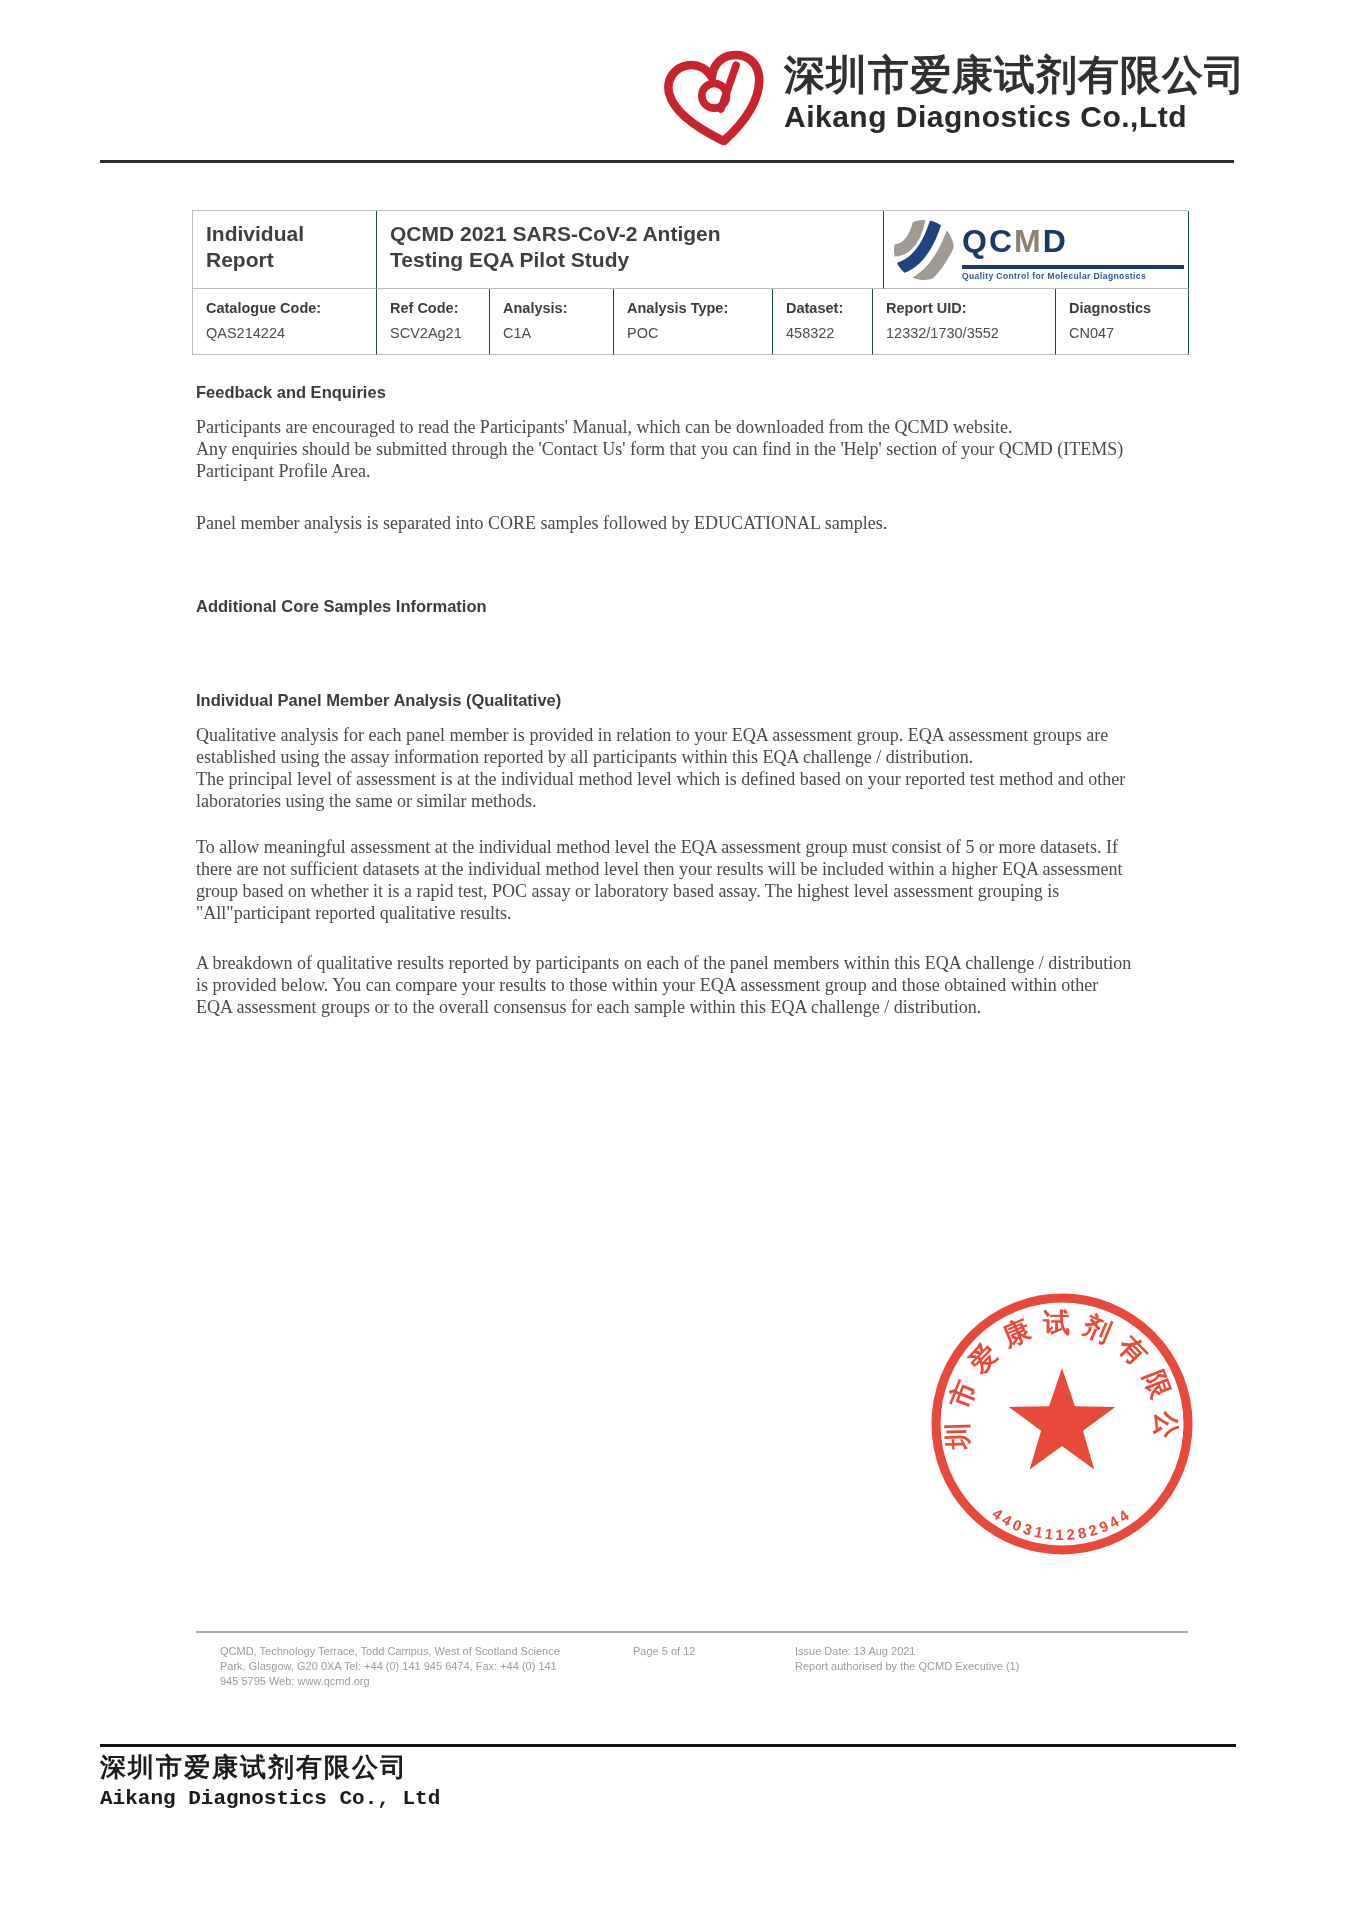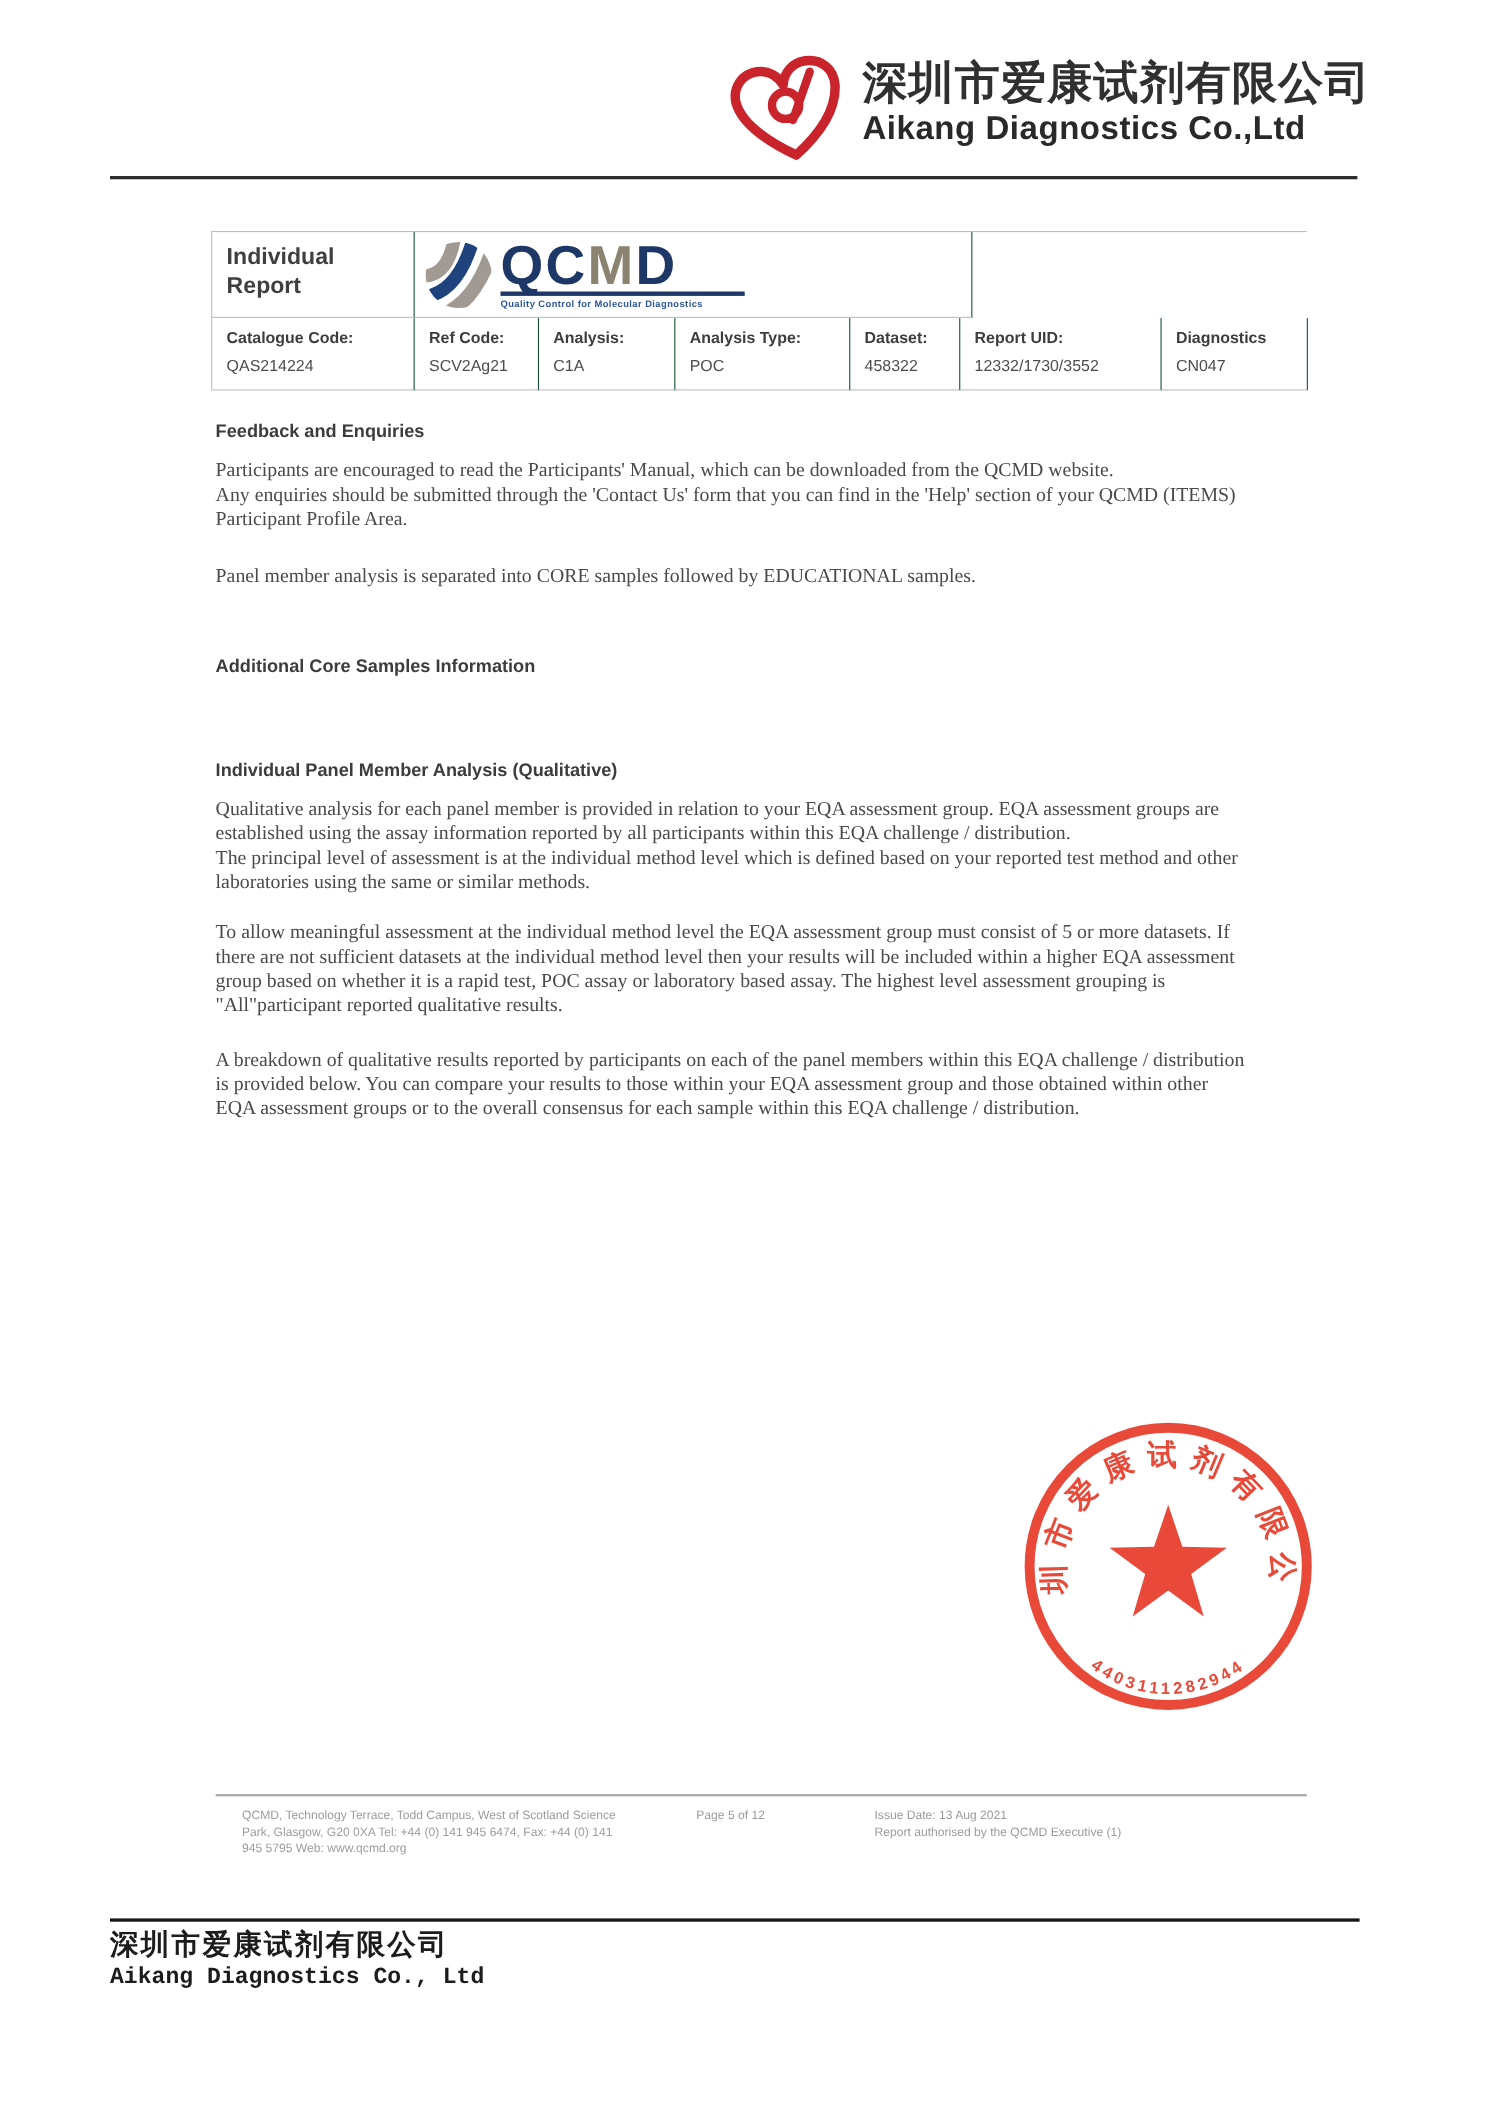--- a/index.html
+++ b/index.html
@@ -23,21 +23,21 @@
   .meta-row2 { grid-template-columns:184px 113px 124px 159px 100px 183px 133px; height:66px; }
   .meta-cell { border-right:1px solid #14532d; border-bottom:1px solid #bdbdbd; padding:10px 13px; overflow:hidden; }
   .rh-title { font-size:21px; font-weight:bold; color:#3f3f3f; line-height:26px; white-space:pre-line; }
   .meta-label { font-size:14.5px; font-weight:bold; color:#3d3d3d; line-height:18px; margin-bottom:7px; white-space:nowrap; }
   .meta-value { font-size:14.5px; color:#4c4c4c; line-height:18px; white-space:nowrap; }
 
   
   .qcmd-cell { display:flex; align-items:center; padding:6px 8px; }
   .qcmd-globe { width:64px; height:64px; flex:0 0 auto; }
   .qcmd-right { margin-left:6px; }
-  .qcmd-word { font-size:50px; font-weight:bold; letter-spacing:2px; line-height:46px; font-family:"Liberation Sans", sans-serif; }
+  .qcmd-word { font-size:32px; font-weight:bold; letter-spacing:2px; line-height:46px; font-family:"Liberation Sans", sans-serif; }
   .qcmd-rule { height:4px; background:#1d3767; margin:1px 0 2px 0; width:222px; }
   .qcmd-tagline { font-size:8.5px; font-weight:bold; color:#2d5796; letter-spacing:0.4px; white-space:nowrap; }
 
   
   .content { position:absolute; top:382px; left:196px; width:1004px; }
   .sec-h { font-size:16.5px; font-weight:bold; color:#3c3c3c; line-height:20px; }
   .para { font-size:18px; color:#4a4a4a; line-height:22px; white-space:pre-line;font-family:Liberation Serif, serif; }
   .mt14 { margin-top:14px; } .mt30 { margin-top:30px; }
   .mt62 { margin-top:62px; } .mt74 { margin-top:74px; }
   .mt24 { margin-top:24px; } .mt28 { margin-top:28px; }
@@ -74,20 +74,24 @@
       <div class="brand-en">Aikang Diagnostics Co.,Ltd</div>
     </div>
   </div>
   <div class="header-rule"></div>
 
   <div class="meta-table">
     <div class="meta-row meta-row1">
       <div class="meta-cell">
         <div class="rh-title">Individual
 Report</div>
+      </div>
+      <div class="meta-cell">
+        <div class="rh-title">QCMD 2021 SARS-CoV-2 Antigen
+Testing EQA Pilot Study</div>
       </div>
       <div class="meta-cell qcmd-cell">
         <svg class="qcmd-globe" viewBox="0 0 64 64" aria-hidden="true">
           <defs>
               <clipPath id="globeClip">
                 <circle cx="32" cy="32" r="30"></circle>
               </clipPath>
             </defs>
           <g clip-path="url(#globeClip)" transform="rotate(-18 32 32)">
             <rect width="64" height="64" fill="#ffffff"></rect>

